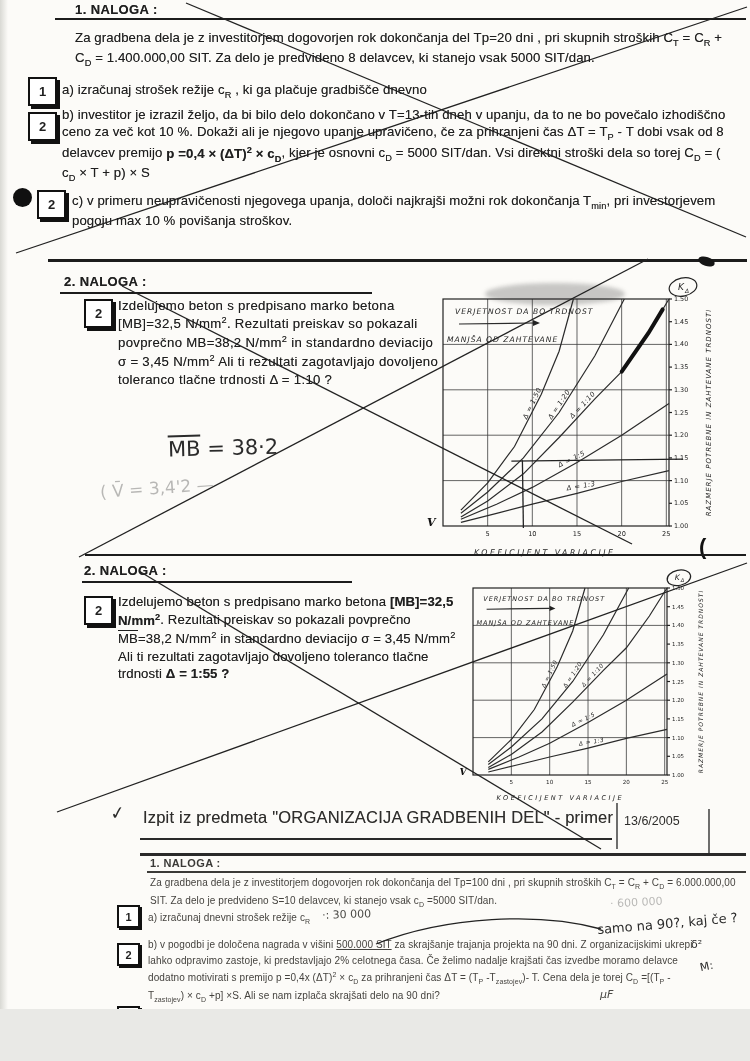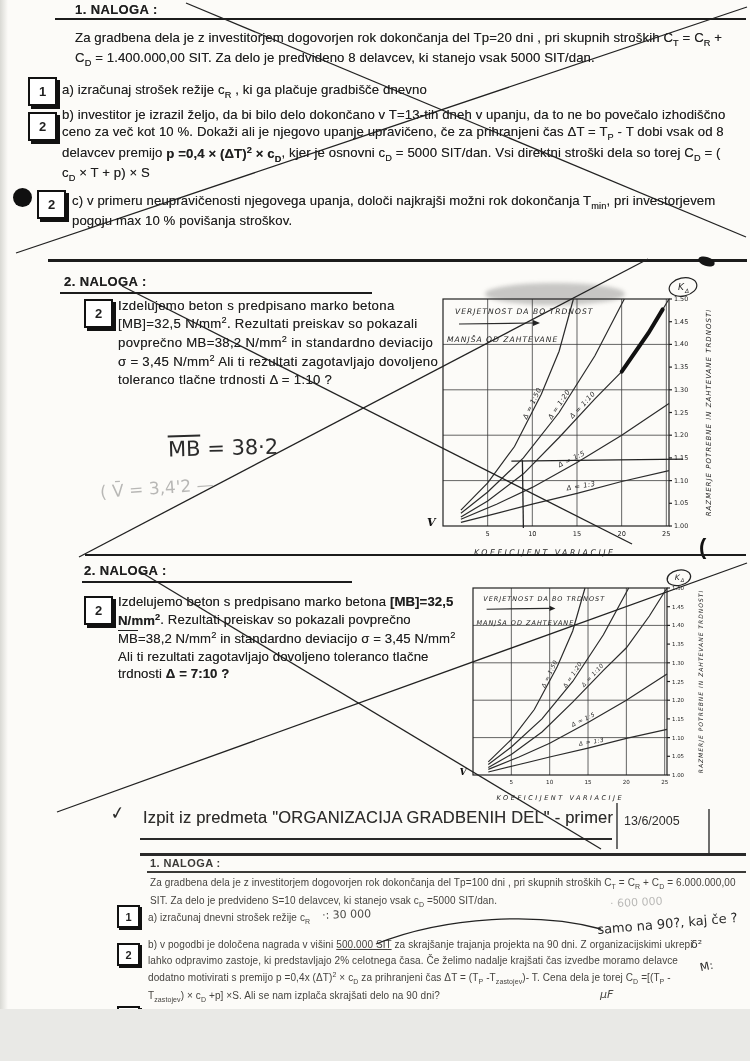--- a/index.html
+++ b/index.html
@@ -126,21 +126,21 @@
       <path d="M 90.39525691699605 198.17 L 262 196.17" class="hand"></path>
       <polyline points="200.7,108.6 227.5,70.0 241.7,46.4" fill="none" stroke="#111" stroke-width="4" stroke-linecap="round"></polyline>
     </svg>
   <div class="abs" style="left:699px;top:534px;font-size:22px;font-weight:bold;color:#111;">(</div>
 
   <div class="hline" style="left:85px;top:554px;width:661px;height:2px;"></div>
   <div class="abs heading" style="left:84px;top:563px;">2. NALOGA :</div>
   <div class="hline" style="left:82px;top:581px;width:270px;height:2px;"></div>
 
   <div class="numbox" style="left:84px;top:596px;">2</div>
-  <div class="abs body-text" style="left:118px;top:593px;width:350px;">Izdelujemo beton s predpisano marko betona <b>[MB]=32,5 N/mm<sup>2</sup></b>. Rezultati preiskav so pokazali povprečno <span class="ov">MB</span>=38,2 N/mm<sup>2</sup>  in standardno deviacijo σ = 3,45 N/mm<sup>2</sup> Ali ti rezultati zagotavljajo dovoljeno toleranco tlačne trdnosti <b>Δ = 7:10 ?</b></div>
+  <div class="abs body-text" style="left:118px;top:593px;width:350px;">Izdelujemo beton s predpisano marko betona <b>[MB]=32,5 N/mm<sup>2</sup></b>. Rezultati preiskav so pokazali povprečno <span class="ov">MB</span>=38,2 N/mm<sup>2</sup>  in standardno deviacijo σ = 3,45 N/mm<sup>2</sup> Ali ti rezultati zagotavljajo dovoljeno toleranco tlačne trdnosti <b>Δ = 1:55 ?</b></div>
 
   <svg id="chart1" class="abs" style="left:448px;top:568px;z-index:5;" width="302" height="250">
       <line x1="63.3399209486166" y1="20" x2="63.3399209486166" y2="207" class="grid"></line>
       <line x1="101.6798418972332" y1="20" x2="101.6798418972332" y2="207" class="grid"></line>
       <line x1="140.0197628458498" y1="20" x2="140.0197628458498" y2="207" class="grid"></line>
       <line x1="178.3596837944664" y1="20" x2="178.3596837944664" y2="207" class="grid"></line>
       <line x1="216.699604743083" y1="20" x2="216.699604743083" y2="207" class="grid"></line>
       <line x1="25" y1="169.59999999999997" x2="219" y2="169.59999999999997" class="grid"></line>
       <line x1="25" y1="132.20000000000002" x2="219" y2="132.20000000000002" class="grid"></line>
       <line x1="25" y1="94.79999999999998" x2="219" y2="94.79999999999998" class="grid"></line>

